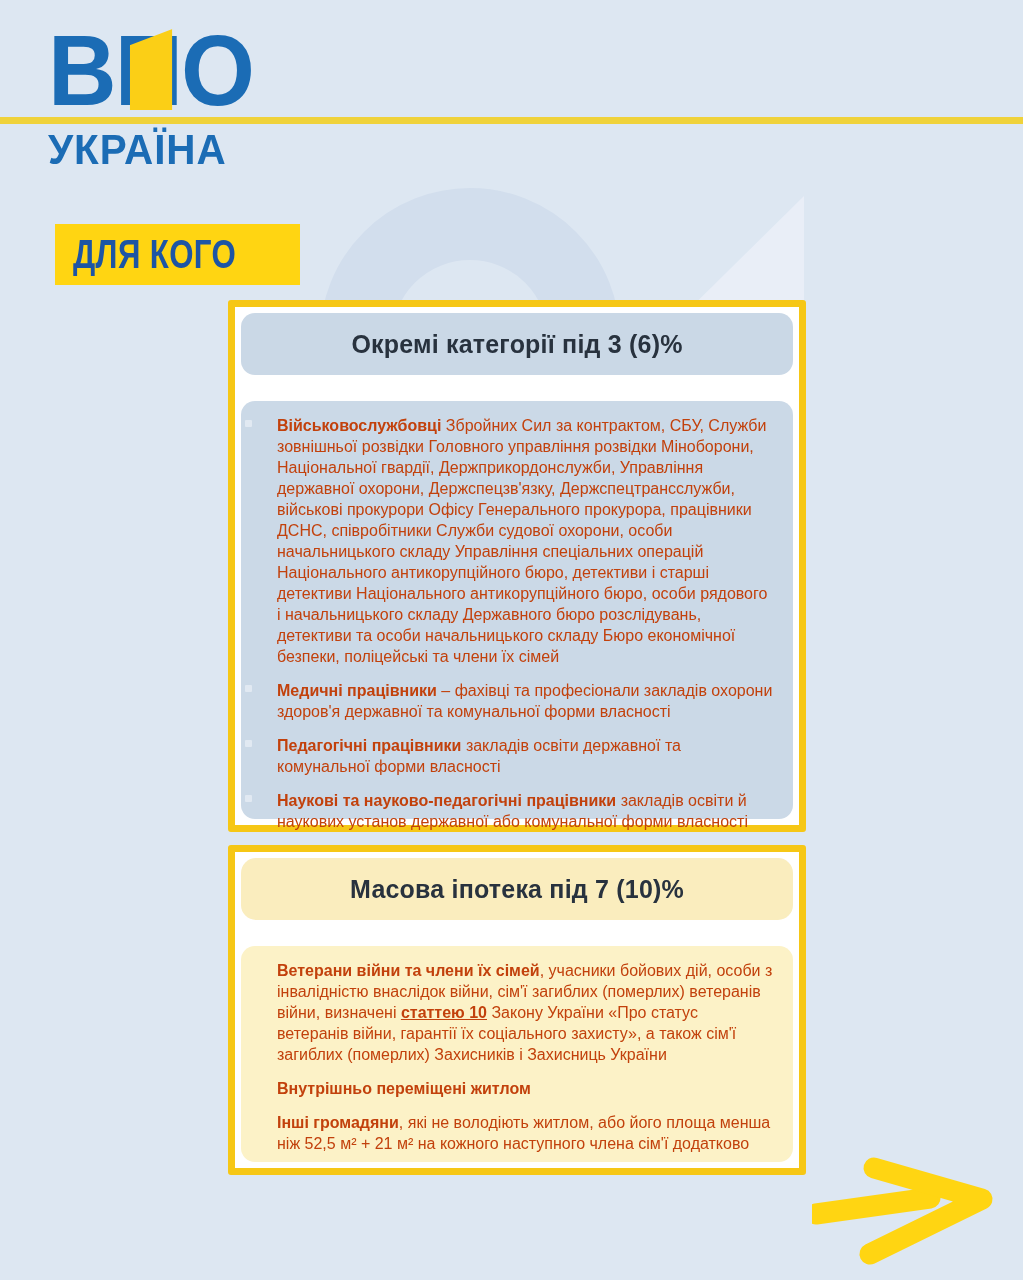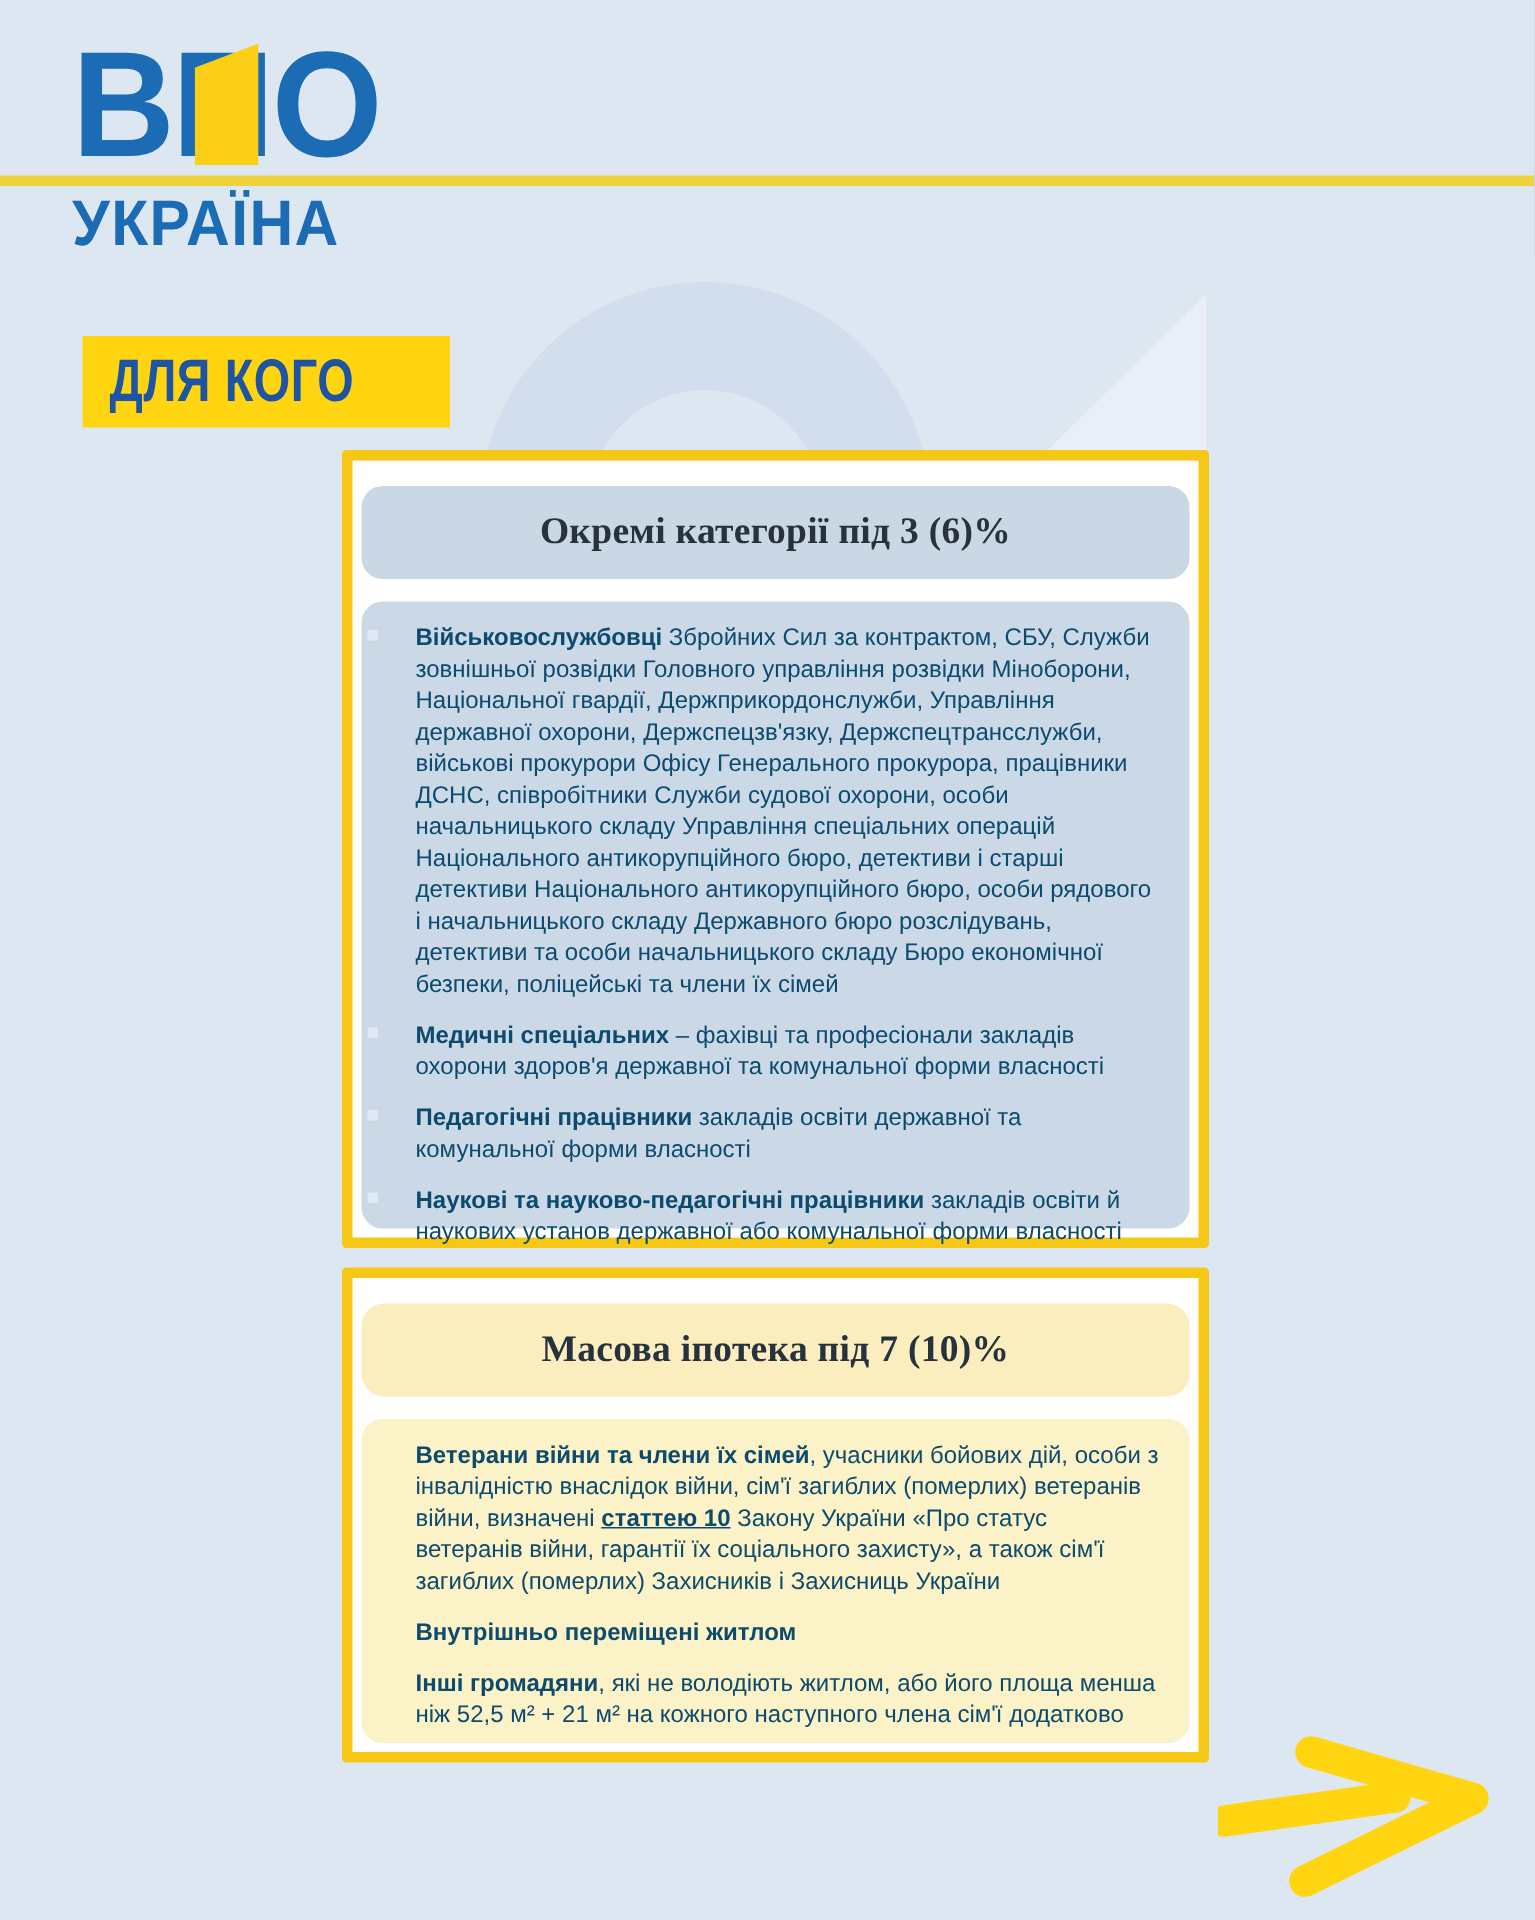--- a/index.html
+++ b/index.html
@@ -27,30 +27,30 @@
   .wm-circle{position:absolute;left:320px;top:188px;width:300px;height:300px;border-radius:50%;
     border:72px solid #d2deed;box-sizing:border-box;z-index:0;}
   .wm-a{position:absolute;left:652px;top:196px;width:152px;height:150px;background:#e9eef7;
     clip-path:polygon(100% 0,100% 100%,0 100%);z-index:0;}
 
   
   .card{position:absolute;left:228px;width:578px;background:#ffffff;border:7px solid #f6c715;
     box-sizing:border-box;border-radius:3px;z-index:2;}
   .card--blue{top:300px;height:532px;}
   .card--yellow{top:845px;height:330px;}
-  .card-header{position:absolute;left:6px;right:6px;top:17px;height:62px;border-radius:14px;
-    display:flex;align-items:center;justify-content:center;font-family:Liberation Serif, serif;}
+  .card-header{position:absolute;left:6px;right:6px;top:6px;height:62px;border-radius:14px;
+    display:flex;align-items:center;justify-content:center;}
   .card--blue .card-header{background:#cad8e6;}
   .card--yellow .card-header{background:#faedbe;border-radius:15px;}
   .card-title{font-size:25px;font-weight:bold;color:#28323e;letter-spacing:0.2px;}
   .card-body{position:absolute;left:6px;right:6px;top:94px;bottom:6px;border-radius:14px;
     padding:14px 20px 12px 36px;box-sizing:border-box;}
   .card--blue .card-body{background:#cbd9e7;}
   .card--yellow .card-body{background:#fcf2c7;}
-  .card-item{position:relative;margin:0 0 13px 0;font-size:16px;line-height:21px;color:#0c4a6e;}
+  .card-item{position:relative;margin:0 0 13px 0;font-size:16px;line-height:21px;color:#c2410c;}
   .card-item:last-child{margin-bottom:0;}
   .card--blue .card-item::before{content:"";position:absolute;left:-32px;top:5px;width:7px;height:7px;
     background:#e1e9f2;border-radius:1px;}
   .b{font-weight:bold;}
   .u{text-decoration:underline;}
 
   
   .arrow{position:absolute;left:812px;top:1152px;width:185px;height:118px;z-index:2;}
 </style>
 </head>
@@ -72,21 +72,21 @@
   <div class="badge">
     <span>ДЛЯ КОГО</span>
   </div>
 
   <div class="card card--blue">
     <div class="card-header">
       <span class="card-title">Окремі категорії під 3 (6)%</span>
     </div>
     <div class="card-body">
         <p class="card-item"><span class="b">Військовослужбовці</span><span> Збройних Сил за контрактом, СБУ, Служби зовнішньої розвідки Головного управління розвідки Міноборони, Національної гвардії, Держприкордонслужби, Управління державної охорони, Держспецзв'язку, Держспецтрансслужби, військові прокурори Офісу Генерального прокурора, працівники ДСНС, співробітники Служби судової охорони, особи начальницького складу Управління спеціальних операцій Національного антикорупційного бюро, детективи і старші детективи Національного антикорупційного бюро, особи рядового і начальницького складу Державного бюро розслідувань, детективи та особи начальницького складу Бюро економічної безпеки,  поліцейські та члени їх сімей</span></p>
-        <p class="card-item"><span class="b">Медичні спеціальних</span><span> – фахівці та професіонали закладів охорони здоров'я державної та комунальної форми власності</span></p>
+        <p class="card-item"><span class="b">Медичні працівники</span><span> – фахівці та професіонали закладів охорони здоров'я державної та комунальної форми власності</span></p>
         <p class="card-item"><span class="b">Педагогічні працівники</span><span> закладів освіти державної та комунальної форми власності</span></p>
         <p class="card-item"><span class="b">Наукові та науково-педагогічні працівники</span><span> закладів освіти й наукових установ державної або комунальної форми власності</span></p>
       </div>
   </div>
 
   <div class="card card--yellow">
     <div class="card-header">
       <span class="card-title">Масова іпотека під 7 (10)%</span>
     </div>
     <div class="card-body">

